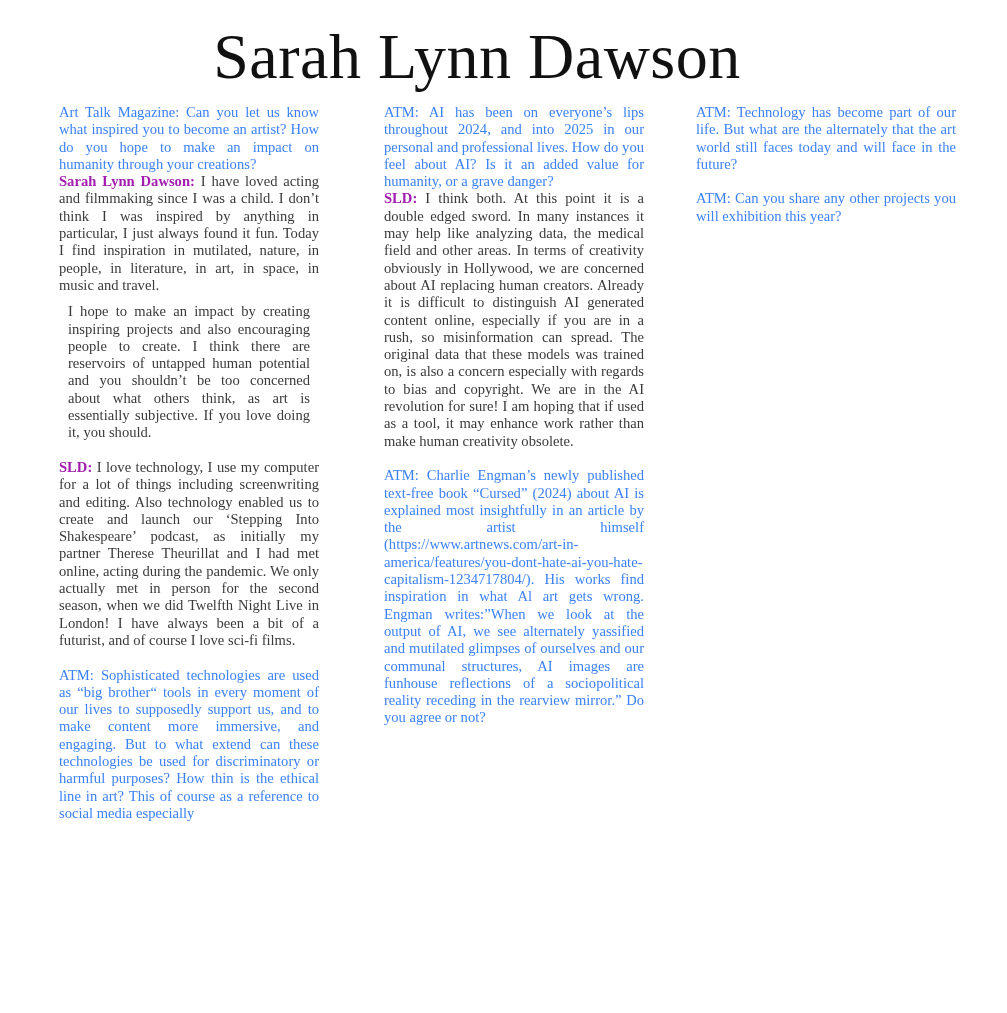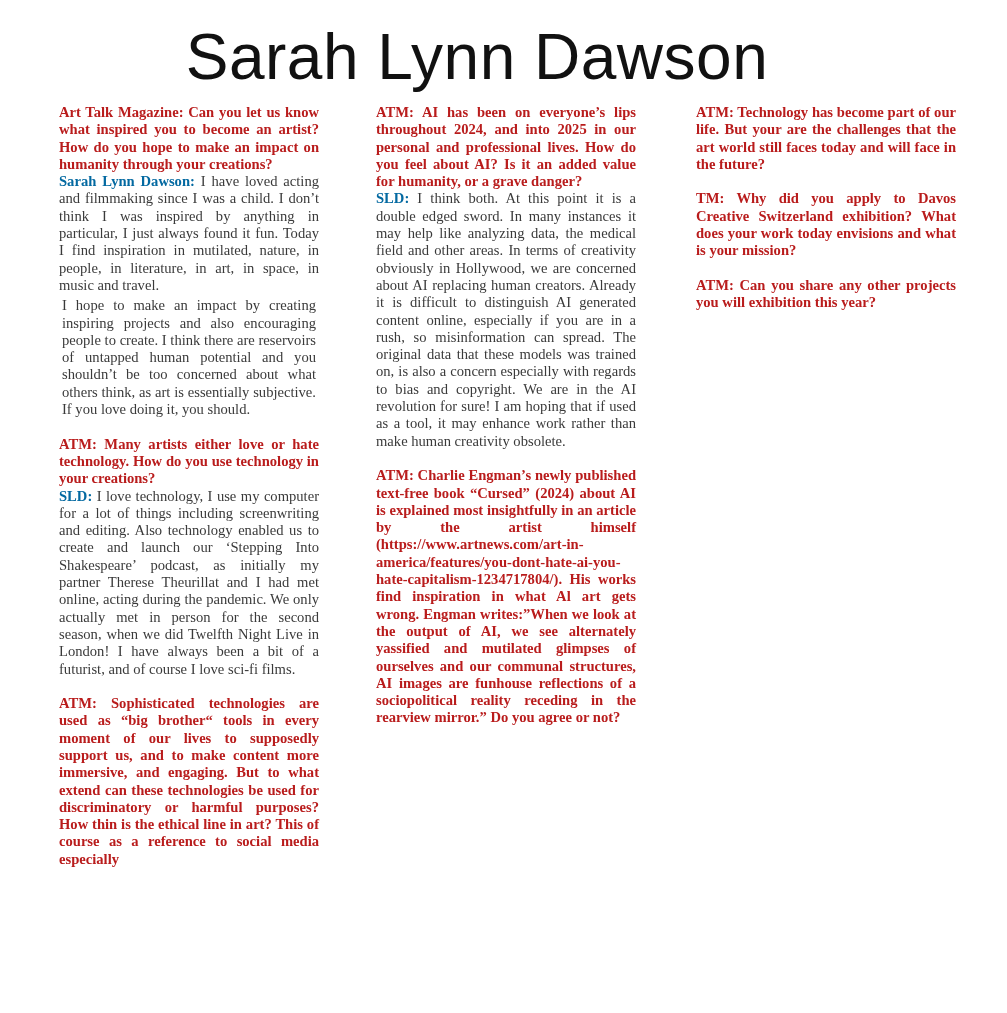--- a/index.html
+++ b/index.html
@@ -14,80 +14,79 @@
       overflow: hidden;
       font-family: "DejaVu Serif", "Liberation Serif", serif;
       color: #2a2a2a;
     }
     .page-title {
       position: absolute;
       left: 0;
       top: 22px;
       width: 954px;
       text-align: center;
-      font-family: Liberation Sans, sans-serif;
+      font-family: Liberation Serif, serif;
       font-weight: normal;
       font-size: 64px;
       line-height: 70px;
       color: #111111;
       margin: 0;
       letter-spacing: 0.5px;
     }
     .column {
       position: absolute;
       top: 104px;
       width: 260px;
       font-family: "Liberation Serif", "DejaVu Serif", serif;
       font-size: 14.6px;
       line-height: 17.3px;
       text-align: justify;
       hyphens: auto;
       color: #3a3a3a;
     }
     .col-1 { left: 59px; }
-    .col-2 { left: 376px; }
+    .col-2 { left: 384px; }
     .col-3 { left: 696px; }
 
     .qa-block {
       margin: 0 0 17.3px 0;
     }
     .qa-block.tight {
       margin-bottom: 0;
     }
     .question {
-      font-weight: bold;
-      color: #b91c1c;
+      font-weight: normal;
+      color: #3b82f6;
       margin: 0;
     }
     .answer {
       margin: 0;
       color: #3a3a3a;
     }
     .speaker {
       font-weight: bold;
-      color: #0369a1;
+      color: #a21caf;
     }
     .para {
-      margin: 3px;
+      margin: 9px;
     }
   </style>
 </head>
 <body>
 
 <h1 class="page-title">Sarah Lynn Dawson</h1>
 
 <div class="column col-1" lang="en">
   <div class="qa-block">
     <p class="question">Art Talk Magazine: Can you let us know what inspired you to become an artist? How do you hope to make an impact on humanity through your creations?</p>
     <p class="answer"><span class="speaker">Sarah Lynn Dawson:</span><span> I have loved acting and filmmaking since I was a child. I don’t think I was inspired by anything in particular, I just always found it fun. Today I find inspiration in mutilated, nature, in people, in literature, in art, in space, in music and travel.</span></p>
     <p class="para answer">I hope to make an impact by creating inspiring projects and also encouraging people to create. I think there are reservoirs of untapped human potential and you shouldn’t be too concerned about what others think, as art is essentially subjective. If you love doing it, you should.</p>
   </div>
 
   <div class="qa-block">
-    <p class="question">ATM: Many artists either love or hate technology. How do you use technology in your creations?</p>
     <p class="answer"><span class="speaker">SLD:</span><span> I love technology, I use my computer for a lot of things including screenwriting and editing. Also technology enabled us to create and launch our ‘Stepping Into Shakespeare’ podcast, as initially my partner Therese Theurillat and I had met online, acting during the pandemic. We only actually met in person for the second season, when we did Twelfth Night Live in London! I have always been a bit of a futurist, and of course I love sci-fi films.</span></p>
   </div>
 
   <div class="qa-block tight">
     <p class="question">ATM: Sophisticated technologies are used as  “big brother“ tools in every moment of our lives to supposedly support us, and to make content more immersive, and engaging.  But to what extend can these technologies be used for discriminatory or harmful purposes? How thin is the ethical line in art? This of course as a reference to social media especially</p>
   </div>
 </div>
 
 <div class="column col-2" lang="en">
   <div class="qa-block">
@@ -95,23 +94,22 @@
     <p class="answer"><span class="speaker">SLD:</span><span> I think both. At this point it is a double edged sword. In many instances it may help like analyzing data, the medical field and other areas. In terms of creativity obviously in Hollywood, we are concerned about AI replacing human creators. Already it is difficult to distinguish AI generated content online, especially if you are in a rush, so misinformation can spread. The original data that these models was trained on, is also a concern especially with regards to bias and copyright. We are in the AI revolution for sure! I am hoping that if used as a tool, it may enhance work rather than make human creativity obsolete.</span></p>
   </div>
 
   <div class="qa-block tight">
     <p class="question">ATM: Charlie Engman’s newly published text-free book “Cursed” (2024) about AI is explained  most insightfully in an article by the artist himself (https://www.artnews.com/art-in-america/features/you-dont-hate-ai-you-hate-capitalism-1234717804/). His works find inspiration in what Al art gets wrong. Engman writes:”When we look at the output of AI, we see alternately yassified and mutilated glimpses of ourselves and our communal structures, AI images are funhouse reflections of a sociopolitical reality receding in the rearview mirror.” Do you agree or not?</p>
   </div>
 </div>
 
 <div class="column col-3" lang="en">
   <div class="qa-block">
-    <p class="question">ATM: Technology has become part of our life. But your are the challenges that the art world still faces today and will face in the future?</p>
+    <p class="question">ATM: Technology has become part of our life. But what are the alternately that the art world still faces today and will face in the future?</p>
   </div>
 
   <div class="qa-block">
-    <p class="question">TM: Why did you apply to Davos Creative Switzerland exhibition? What does your work today envisions and what is your mission?</p>
   </div>
 
   <div class="qa-block tight">
     <p class="question">ATM: Can you share any other projects you will exhibition this year?</p>
   </div>
 </div>
 
 </body></html>

